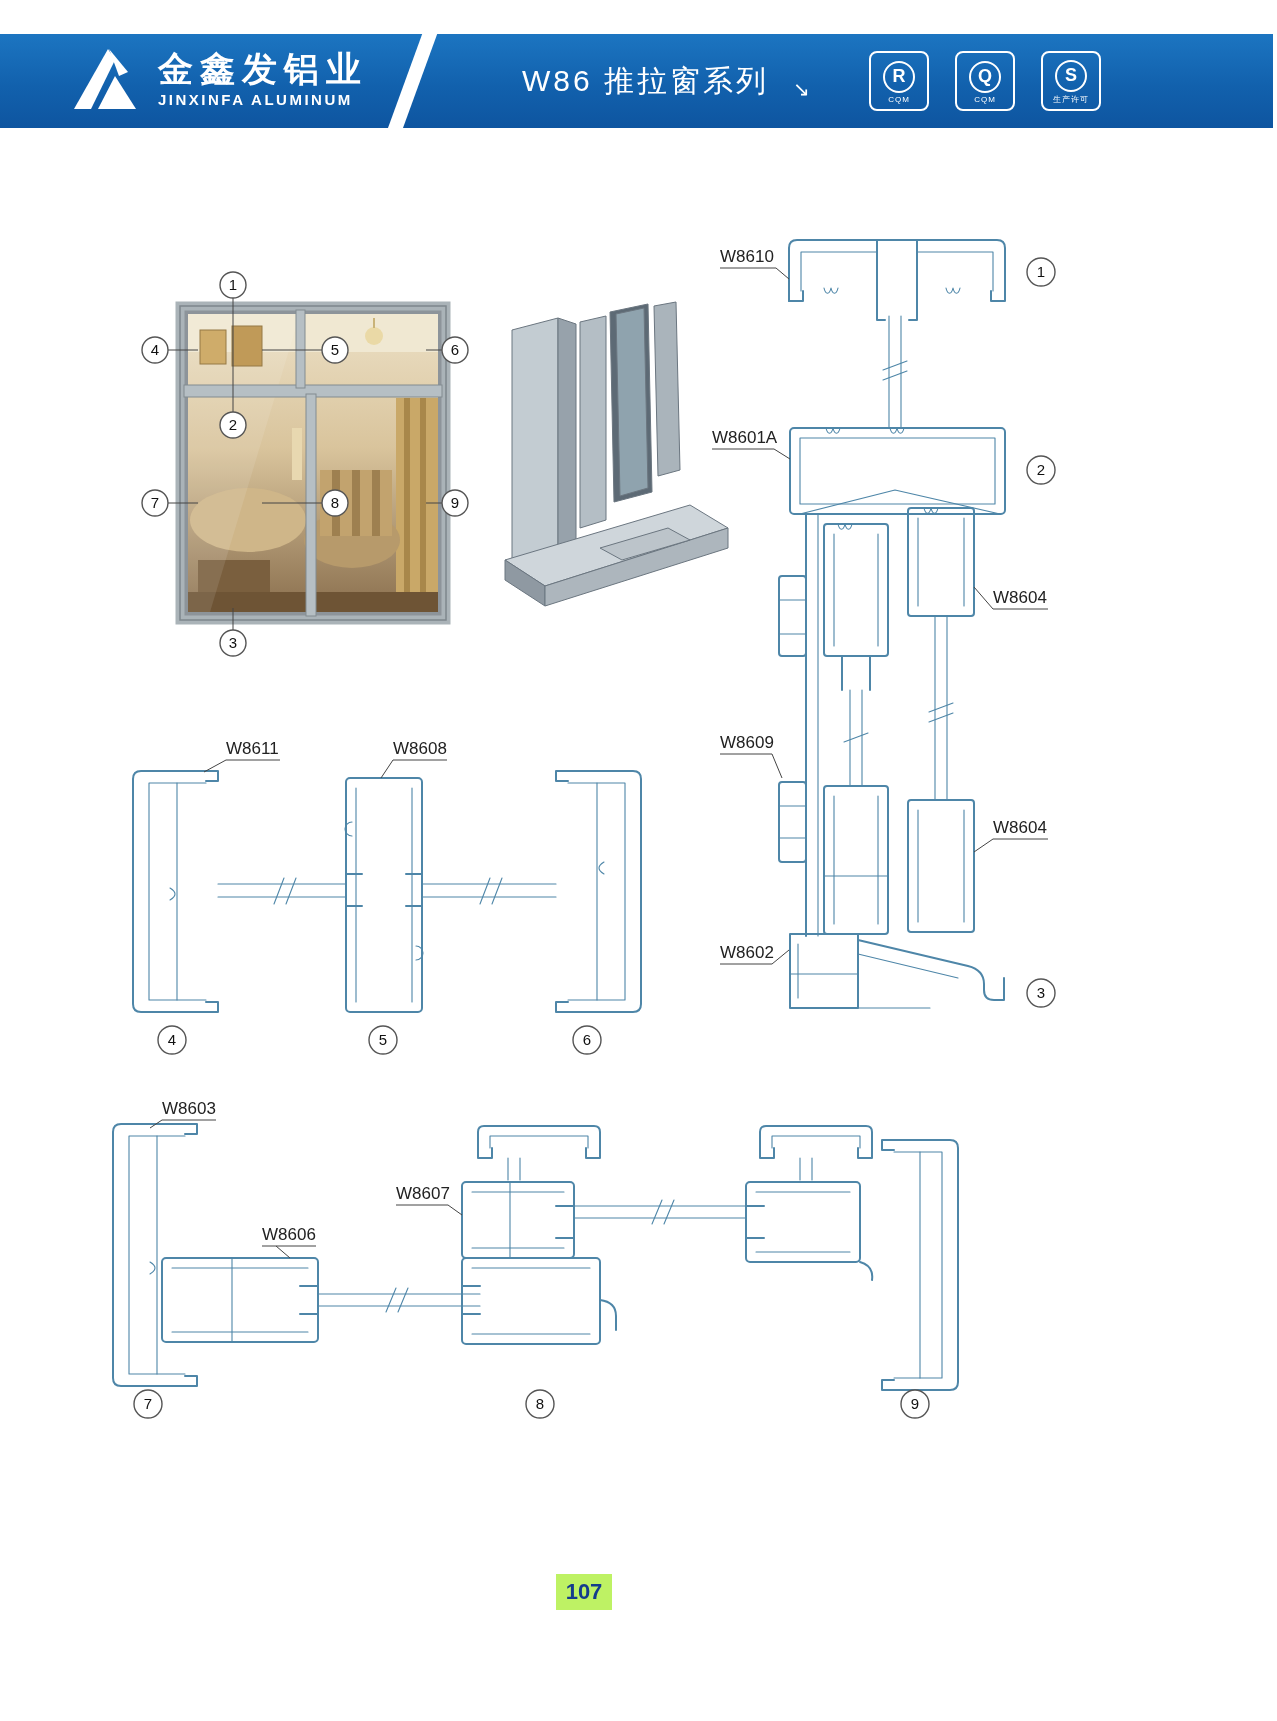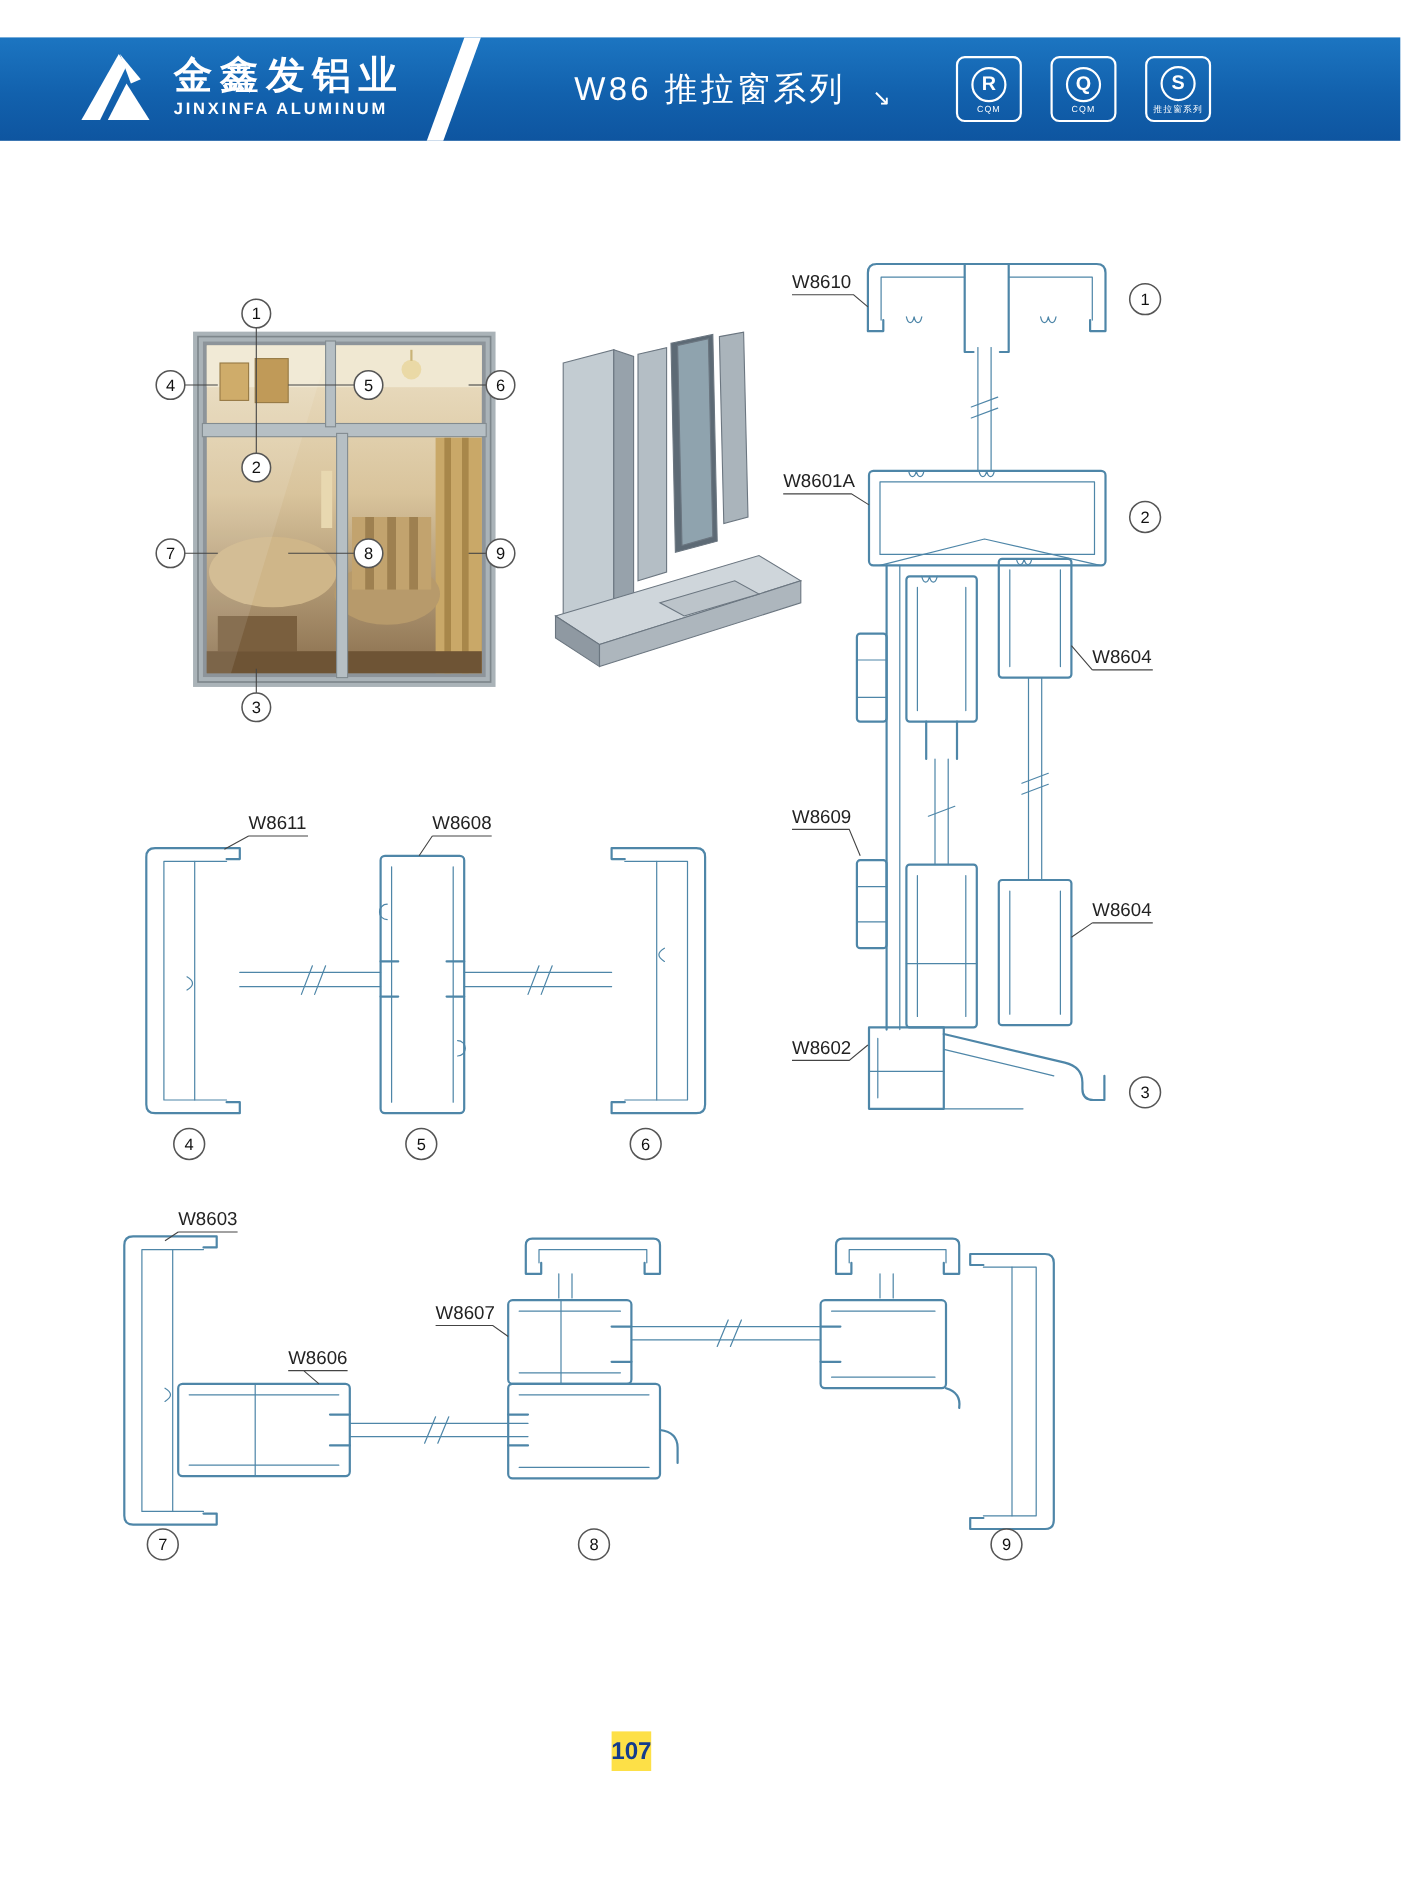--- a/index.html
+++ b/index.html
@@ -31,22 +31,22 @@
   .drawing { position:absolute; left:0; top:0; width:1277px; height:1721px; }
   .profile      { stroke:#4e86a8; stroke-width:2;   fill:none; stroke-linecap:round; stroke-linejoin:round; }
   .profile-thin { stroke:#4e86a8; stroke-width:1.1; fill:none; stroke-linecap:round; stroke-linejoin:round; }
   .leader { stroke:#444; stroke-width:1; fill:none; }
   .callout-line { stroke:#444; stroke-width:1; }
   .label { font-family:"Liberation Sans",sans-serif; font-size:17px; fill:#222; }
   .callout circle { fill:#fff; stroke:#555; stroke-width:1.4; }
   .callout text { font-family:"Liberation Sans",sans-serif; font-size:15px; fill:#111; text-anchor:middle; }
 
   
-  .page-num { position:absolute; left:556px; top:1574px; width:36px; height:36px;
-              background:#fde047; color:#143c8c; font-size:22px; font-weight:bold;
+  .page-num { position:absolute; left:556px; top:1574px; width:56px; height:36px;
+              background:#bef264; color:#143c8c; font-size:22px; font-weight:bold;
               display:flex; align-items:center; justify-content:center; }
 </style>
 </head>
 <body>
 
 <div class="page">
 
   <header class="header">
     <div class="brand">
       <svg class="logo" viewBox="0 0 74 68">
@@ -68,21 +68,21 @@
       <div class="badge">
         <div class="badge-circle">R</div>
         <div class="badge-caption">CQM</div>
       </div>
       <div class="badge">
         <div class="badge-circle">Q</div>
         <div class="badge-caption">CQM</div>
       </div>
       <div class="badge">
         <div class="badge-circle">S</div>
-        <div class="badge-caption">推拉窗系列</div>
+        <div class="badge-caption">生产许可</div>
       </div>
     </div>
   </header>
 
   <svg class="drawing" viewBox="0 0 1277 1721">
     <defs>
       <linearGradient id="roomGrad" x1="0" y1="0" x2="0" y2="1">
         <stop offset="0" stop-color="#ece0c6"></stop>
         <stop offset="0.45" stop-color="#d9c49c"></stop>
         <stop offset="1" stop-color="#8a6f4e"></stop>

